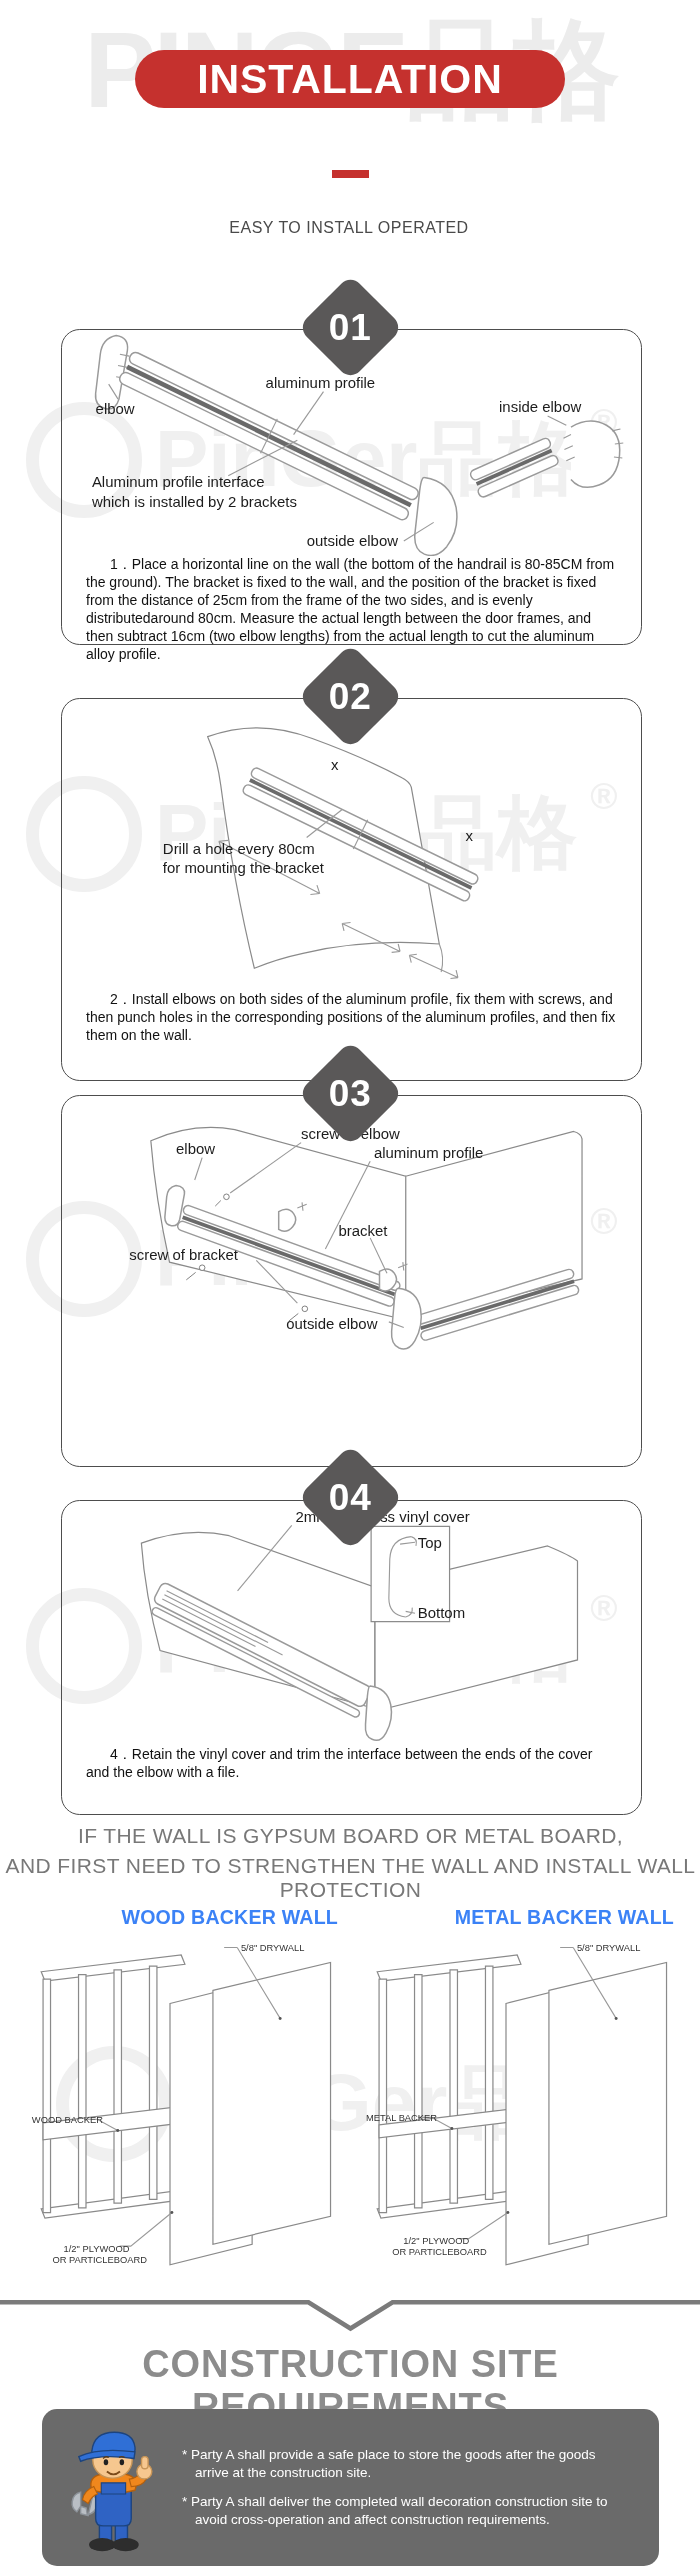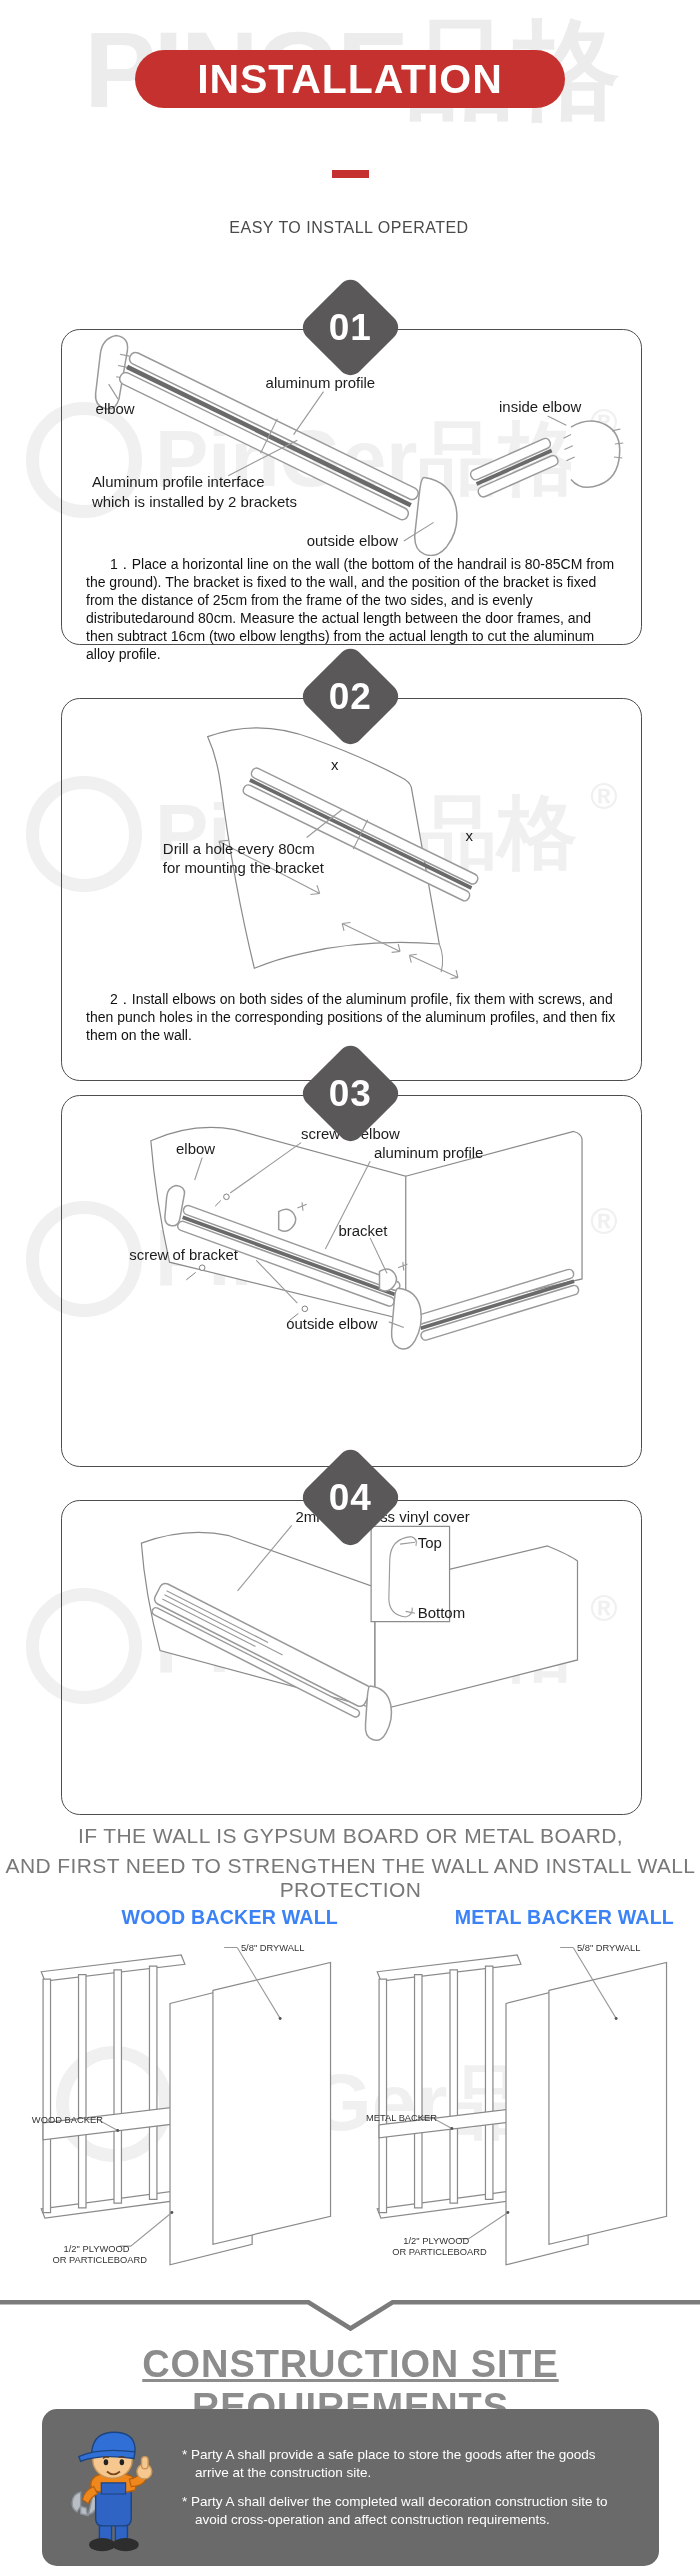--- a/index.html
+++ b/index.html
@@ -251,20 +251,21 @@
       <path class="line" d="M374,38 q7,2 5,10 M368,124 q8,-2 7,-10" stroke="#777" stroke-width="2"></path>
 
       <path class="line" d="M246,26 L188,96"></path>
       <path class="line" d="M378,44 L362,46"></path>
       <path class="line" d="M378,120 L368,118"></path>
 
       <text class="lbl" x="250" y="22">2mm thickness vinyl cover</text>
       <text class="lbl" x="381" y="50">Top</text>
       <text class="lbl" x="381" y="125">Bottom</text>
     </svg>
+    <p class="caption">4．Retain the vinyl cover and trim the interface between the ends of the cover and the elbow with a file.</p>
   </div>
 
   <div class="abs note" style="top:1824px;">IF THE WALL IS GYPSUM BOARD OR METAL BOARD,</div>
   <div class="abs note" style="top:1854px;">AND FIRST NEED TO  STRENGTHEN THE WALL AND INSTALL WALL PROTECTION</div>
 
   <div class="abs wall-title" style="top:1906px;left:30px;">WOOD BACKER WALL</div>
   <div class="abs wall-title" style="top:1906px;left:366px;">METAL BACKER WALL</div>
 
   <div class="abs" style="top:1936px;left:30px;z-index:1;">
     <svg width="308" height="344" viewBox="0 0 330 368">
@@ -314,21 +315,21 @@
       <text class="lbl-sm" x="0" y="198">METAL BACKER</text>
       <text class="lbl-sm" x="40" y="330">1/2" PLYWOOD</text>
       <text class="lbl-sm" x="28" y="342">OR PARTICLEBOARD</text>
     </svg>
   </div>
 
   <svg class="abs" style="top:2291px;left:0;z-index:2;" width="701" height="43" viewBox="0 0 750 46">
     <path d="M0,12 H330 L375,40 L420,12 H750" fill="none" stroke="#7b7b7b" stroke-width="5"></path>
   </svg>
 
-  <div class="abs heading" style="top:2343px;text-decoration:underline;">CONSTRUCTION SITE REQUIREMENTS</div>
+  <div class="abs heading" style="top:2343px;">CONSTRUCTION SITE REQUIREMENTS</div>
 
   <div class="abs panel">
     <div class="mascot-wrap">
       <svg width="105" height="133" viewBox="0 0 112 142">
 
         <path d="M22,76 q-8,2 -9,10 q-1,7 5,11 l4,-6 6,2 1,7 q8,-1 10,-9 q2,-7 -4,-12 l-5,22 -8,-2 z" fill="#b9bec4" stroke="#8d939a" stroke-width="1.5"></path>
 
         <rect x="42" y="108" width="13" height="20" fill="#2f63c4" stroke="#1d447e" stroke-width="1.5"></rect>
         <rect x="59" y="108" width="13" height="20" fill="#2f63c4" stroke="#1d447e" stroke-width="1.5"></rect>
 

